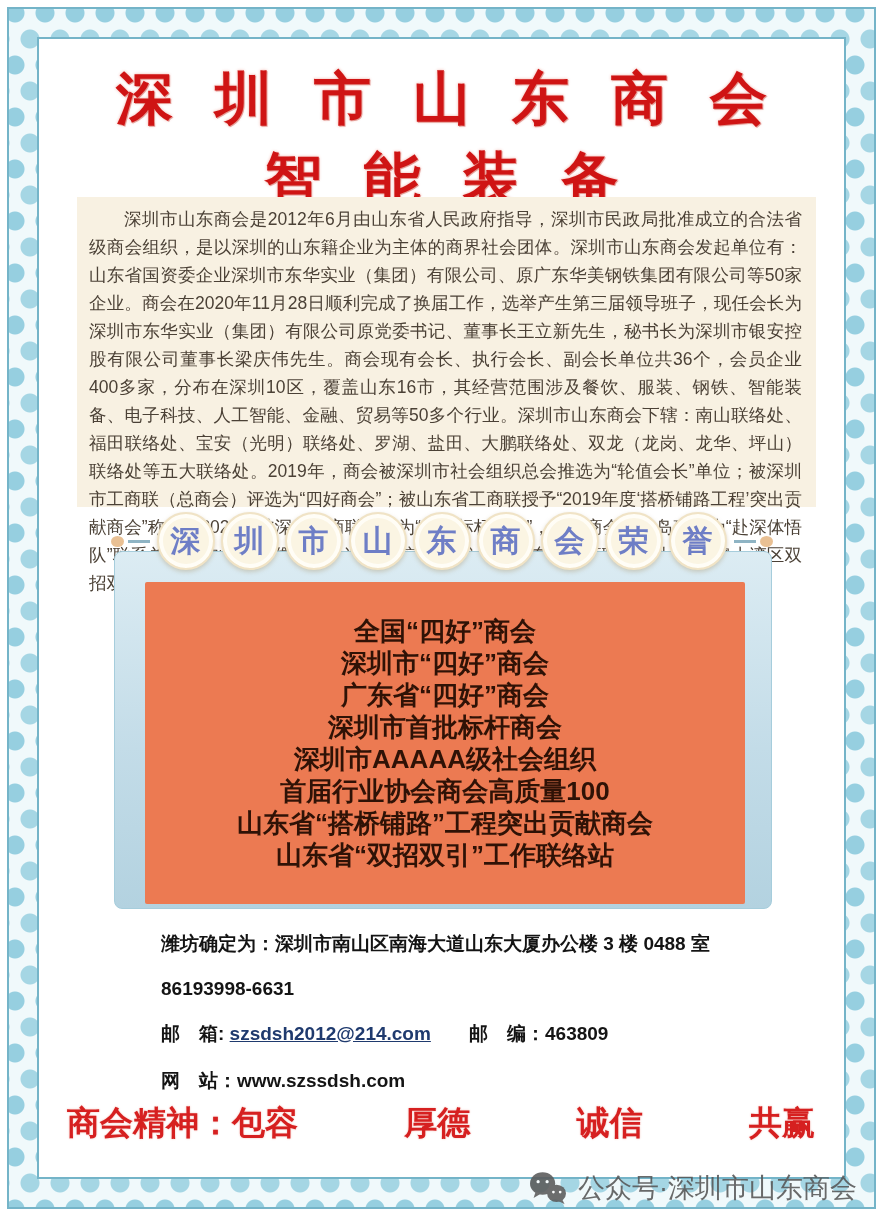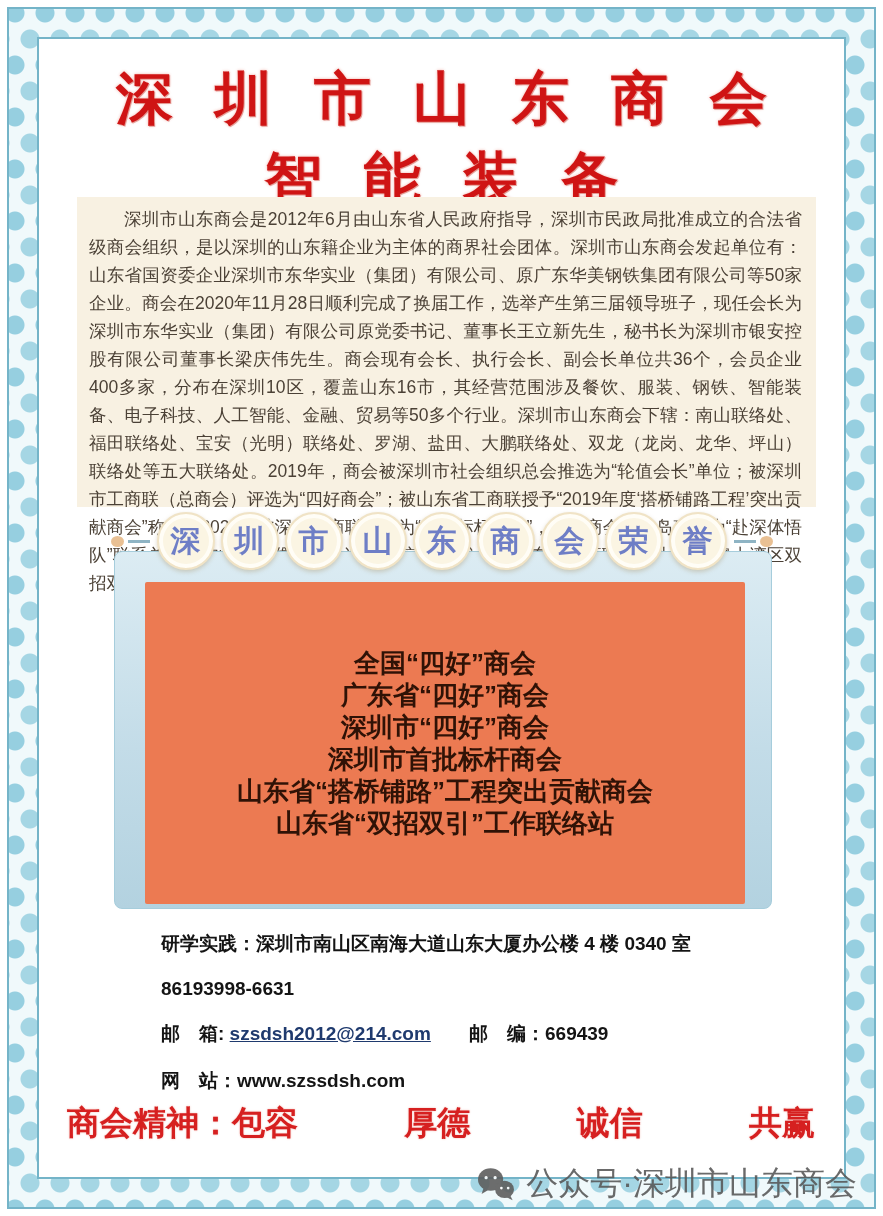--- a/index.html
+++ b/index.html
@@ -79,21 +79,21 @@
   .spirit{
     position:absolute; left:28px; top:1062px; width:748px;
     display:flex; justify-content:space-between; align-items:baseline;
     color:#d62020; font-weight:bold; font-size:33px; white-space:nowrap;
     text-shadow:0 0 2px rgba(220,70,50,.4);
   }
   
   .watermark{
     position:absolute; right:26px; bottom:10px; z-index:6;
     display:flex; align-items:center; gap:10px;
-    color:#565656; font-size:32px; opacity:.88; white-space:nowrap;
+    color:#565656; font-size:27px; opacity:.88; white-space:nowrap;
   }
   .wechat-icon{ width:40px; height:36px; flex:none; }
 </style>
 </head>
 <body>
 
 <div class="poster">
   <div class="dots-band"></div>
 
   <div class="content">
@@ -117,38 +117,40 @@
       <span class="circle">会</span>
       <span class="circle">荣</span>
       <span class="circle">誉</span>
       <span class="deco-dash"></span>
       <span class="deco-dot"></span>
     </div>
 
     <div class="honor-panel">
       <div class="honor-box">
         <div class="honor-line">全国“四好”商会</div>
+        <div class="honor-line">深圳市“四好”商会</div>
         <div class="honor-line">广东省“四好”商会</div>
-        <div class="honor-line">深圳市“四好”商会</div>
         <div class="honor-line">深圳市首批标杆商会</div>
+        <div class="honor-line">深圳市AAAAA级社会组织</div>
+        <div class="honor-line">首届行业协会商会高质量100</div>
         <div class="honor-line">山东省“搭桥铺路”工程突出贡献商会</div>
         <div class="honor-line">山东省“双招双引”工作联络站</div>
       </div>
     </div>
 
     <div class="contact">
       <div class="row">
-        <span class="full"><span>研学实践：</span><span>深圳市南山区南海大道山东大厦办公楼 4 楼 0340 室</span></span>
+        <span class="full"><span>潍坊确定为：</span><span>深圳市南山区南海大道山东大厦办公楼 3 楼 0488 室</span></span>
       </div>
       <div class="row">
         <span class="col2">86193998-6631</span>
       </div>
       <div class="row">
         <span class="col1"><span>邮　箱: </span><a href="#" class="email-link">szsdsh2012@214.com</a></span>
-        <span class="col2"><span>邮　编：</span><span>669439</span></span>
+        <span class="col2"><span>邮　编：</span><span>463809</span></span>
       </div>
       <div class="row">
         <span class="col1"><span>网　站：</span><span>www.szssdsh.com</span></span>
       </div>
     </div>
 
     <div class="spirit">
       <span>商会精神：包容</span>
       <span>厚德</span>
       <span>诚信</span>

